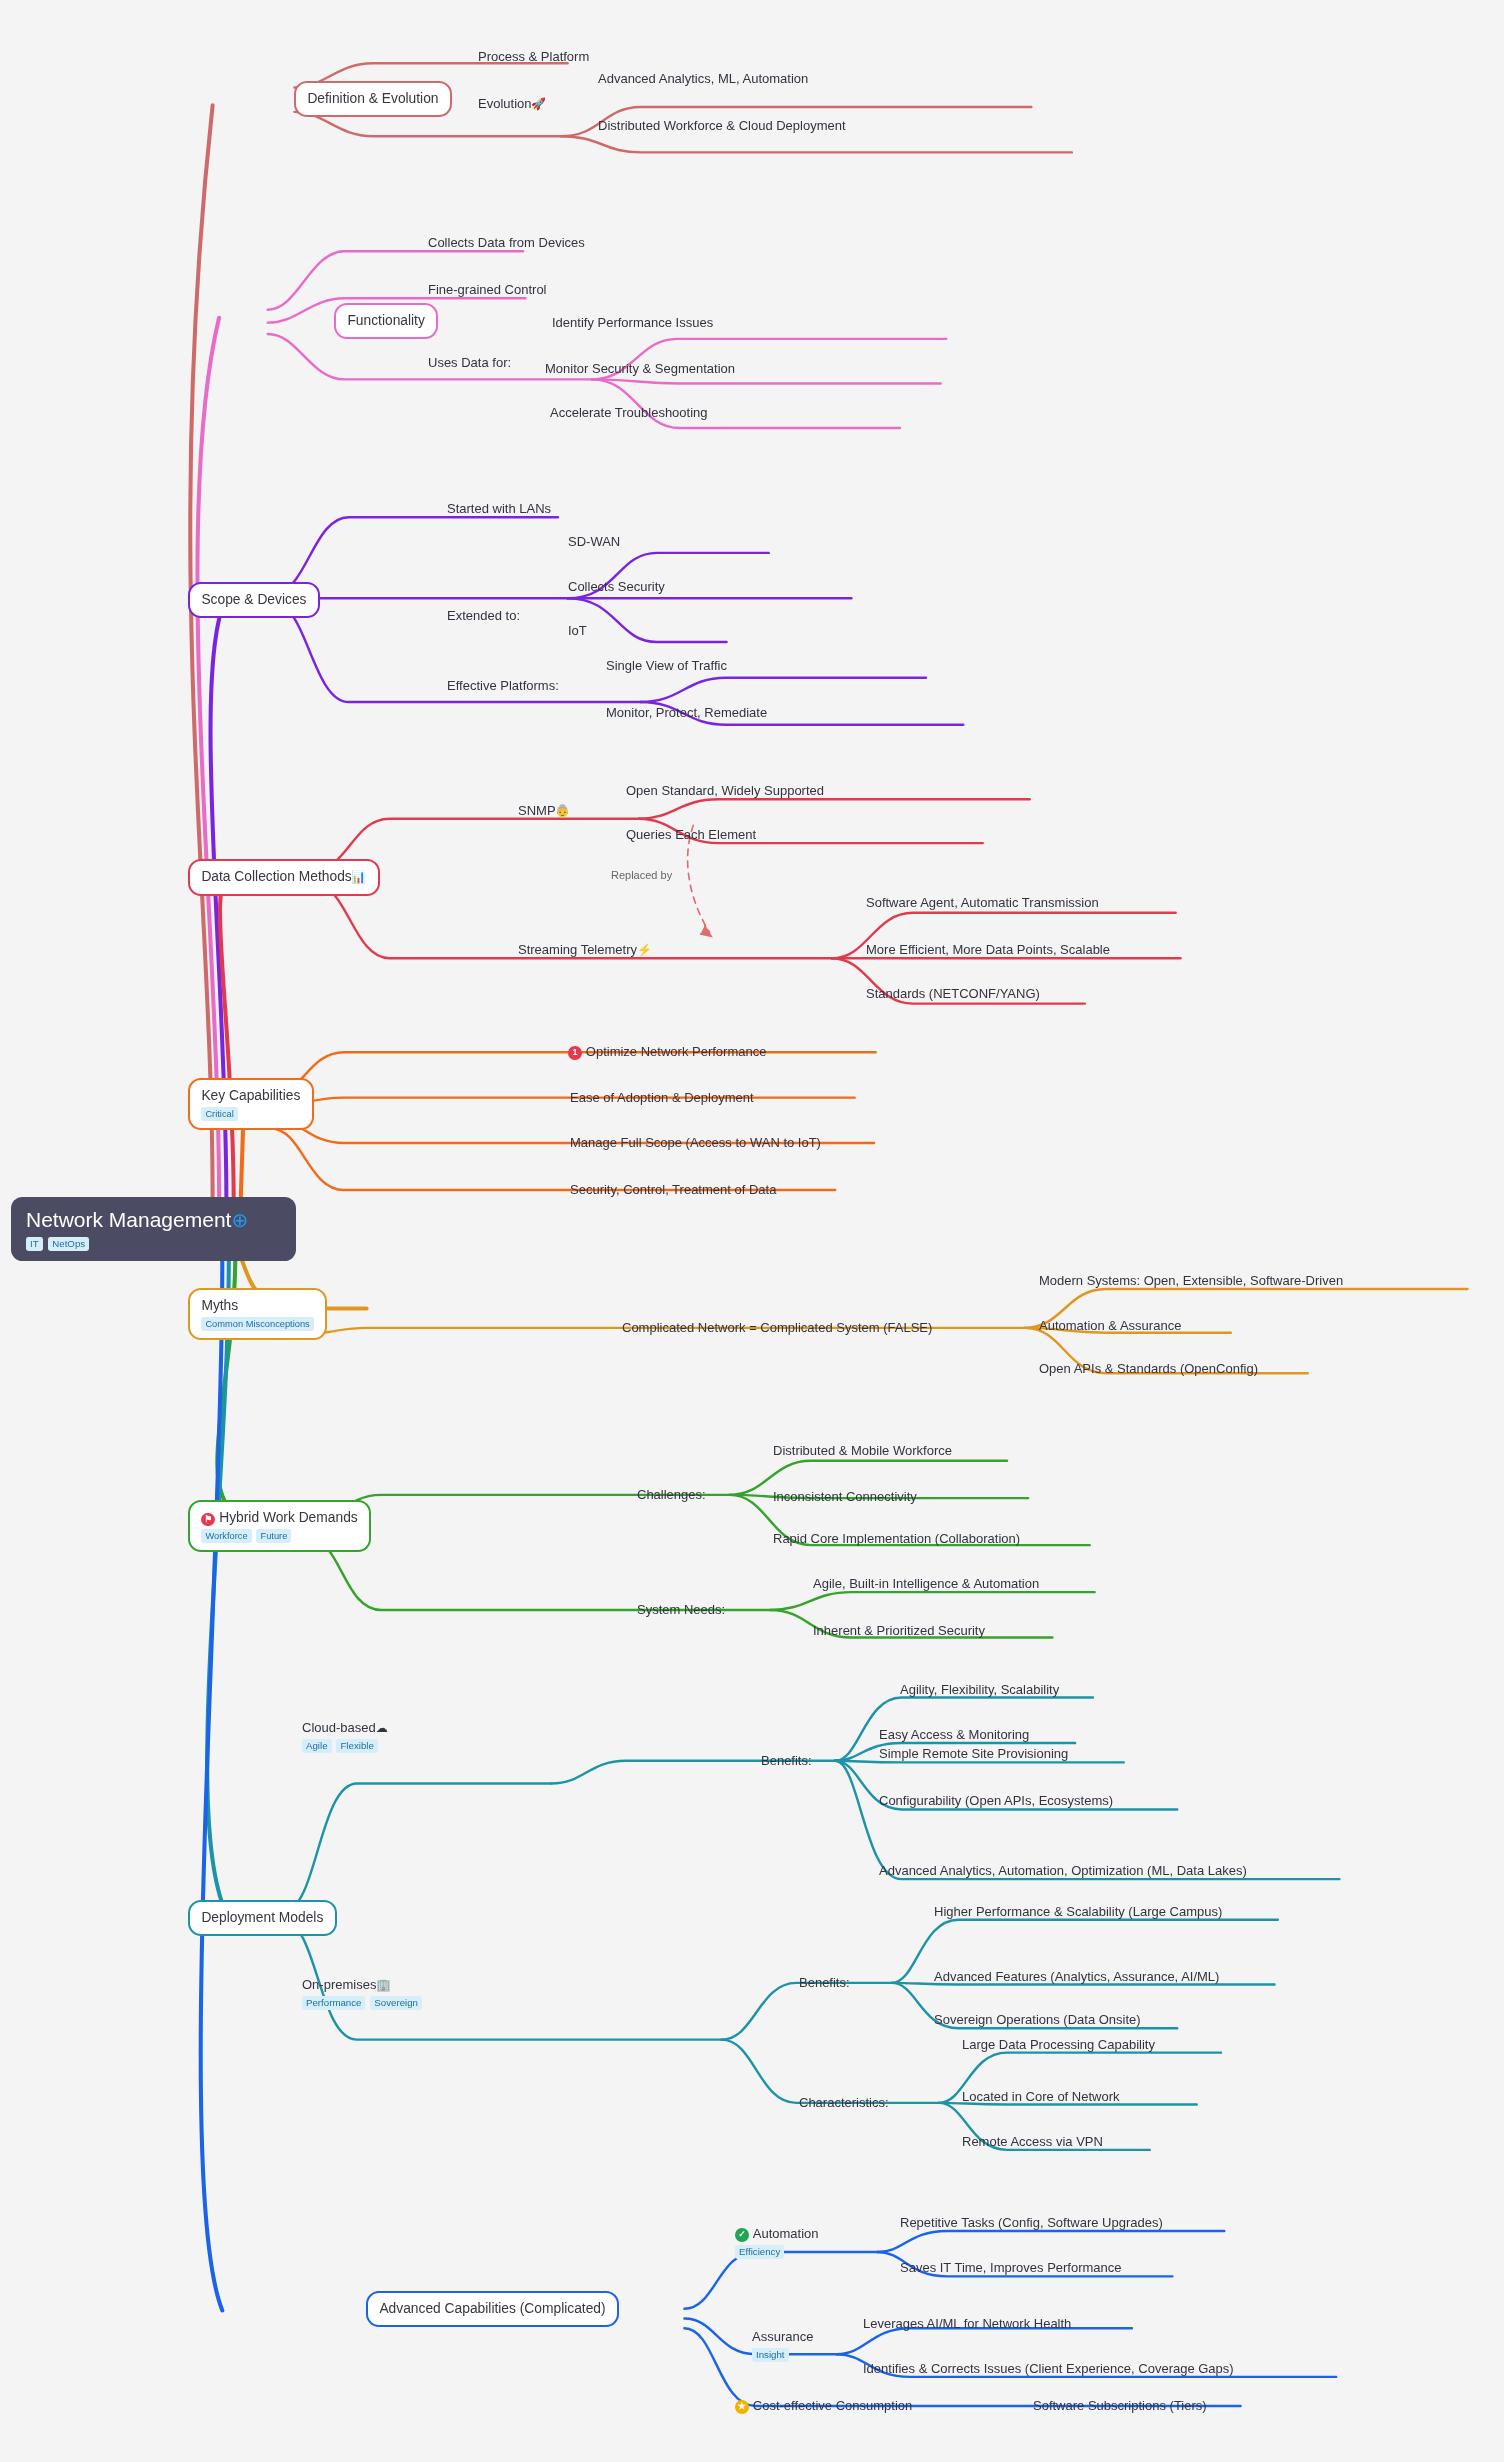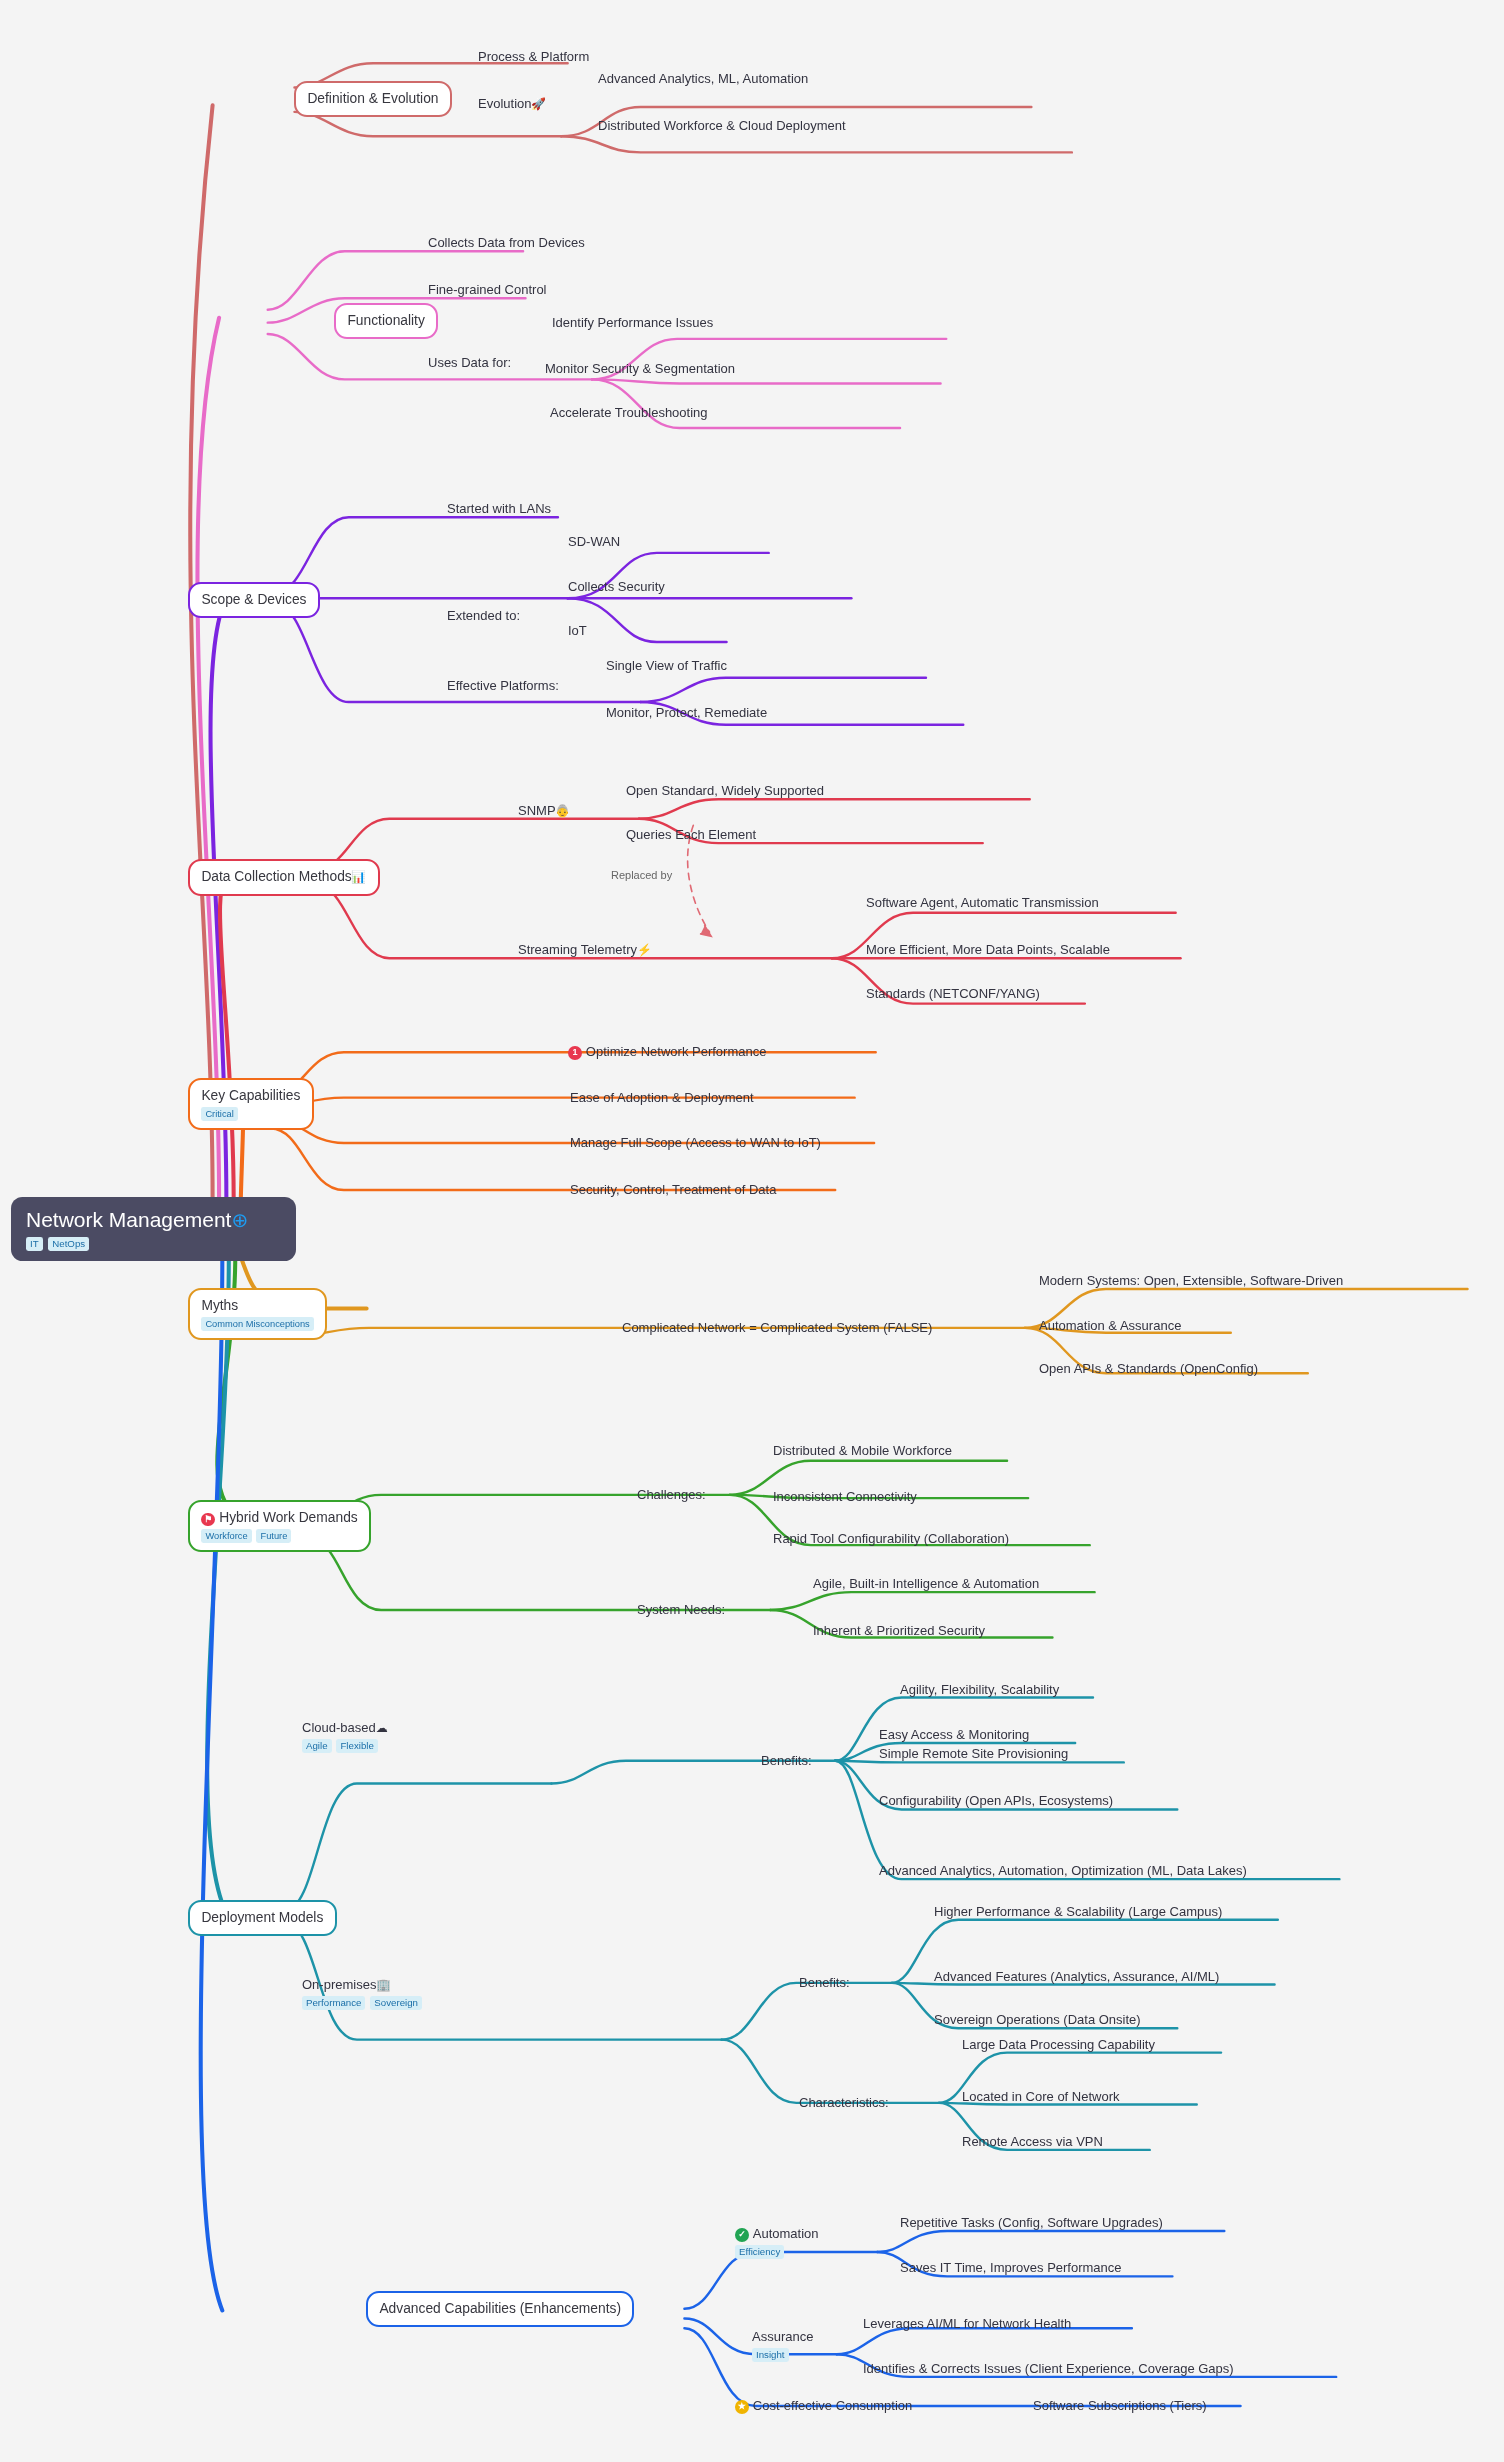--- a/index.html
+++ b/index.html
@@ -229,21 +229,21 @@
   <div class="node branch" style="left:188px;top:1500px;border-color:#36a32c;">
     <div class="branch-title"><span class="badge b-pin">⚑</span><span>Hybrid Work Demands</span></div>
     <div class="branch-tags">
       <span class="tag">Workforce</span>
       <span class="tag">Future</span>
     </div>
   </div>
   <div class="leaf l2" style="left:637px;top:1487px;">Challenges:</div>
   <div class="leaf l3" style="left:773px;top:1443px;">Distributed &amp; Mobile Workforce</div>
   <div class="leaf l3" style="left:773px;top:1489px;">Inconsistent Connectivity</div>
-  <div class="leaf l3" style="left:773px;top:1531px;">Rapid Tool Configurability (Collaboration)</div>
+  <div class="leaf l3" style="left:773px;top:1531px;">Rapid Core Implementation (Collaboration)</div>
   <div class="leaf l2" style="left:637px;top:1602px;">System Needs:</div>
   <div class="leaf l3" style="left:813px;top:1576px;">Agile, Built-in Intelligence &amp; Automation</div>
   <div class="leaf l3" style="left:813px;top:1623px;">Inherent &amp; Prioritized Security</div>
 
   <div class="node branch" style="left:188px;top:1900px;border-color:#1d93a8;">
     <div class="branch-title">Deployment Models</div>
   </div>
 
   <div class="leaf" style="left:302px;top:1720px;">
     <div class="sub"><span>Cloud-based</span><span class="emo">☁</span></div>
@@ -269,21 +269,21 @@
   <div class="leaf l2" style="left:799px;top:1975px;">Benefits:</div>
   <div class="leaf l3" style="left:934px;top:1904px;">Higher Performance &amp; Scalability (Large Campus)</div>
   <div class="leaf l3" style="left:934px;top:1969px;">Advanced Features (Analytics, Assurance, AI/ML)</div>
   <div class="leaf l3" style="left:934px;top:2012px;">Sovereign Operations (Data Onsite)</div>
   <div class="leaf l2" style="left:799px;top:2095px;">Characteristics:</div>
   <div class="leaf l3" style="left:962px;top:2037px;">Large Data Processing Capability</div>
   <div class="leaf l3" style="left:962px;top:2089px;">Located in Core of Network</div>
   <div class="leaf l3" style="left:962px;top:2134px;">Remote Access via VPN</div>
 
   <div class="node branch" style="left:366px;top:2291px;border-color:#1b63e8;">
-    <div class="branch-title">Advanced Capabilities (Enhancements)</div>
+    <div class="branch-title">Advanced Capabilities (Complicated)</div>
   </div>
   <div class="leaf" style="left:735px;top:2226px;">
     <div class="sub"><span class="badge b-green">✓</span><span>Automation</span></div>
     <div class="sub-tags">
       <span class="tag">Efficiency</span>
     </div>
   </div>
   <div class="leaf l3" style="left:900px;top:2215px;">Repetitive Tasks (Config, Software Upgrades)</div>
   <div class="leaf l3" style="left:900px;top:2260px;">Saves IT Time, Improves Performance</div>
 

